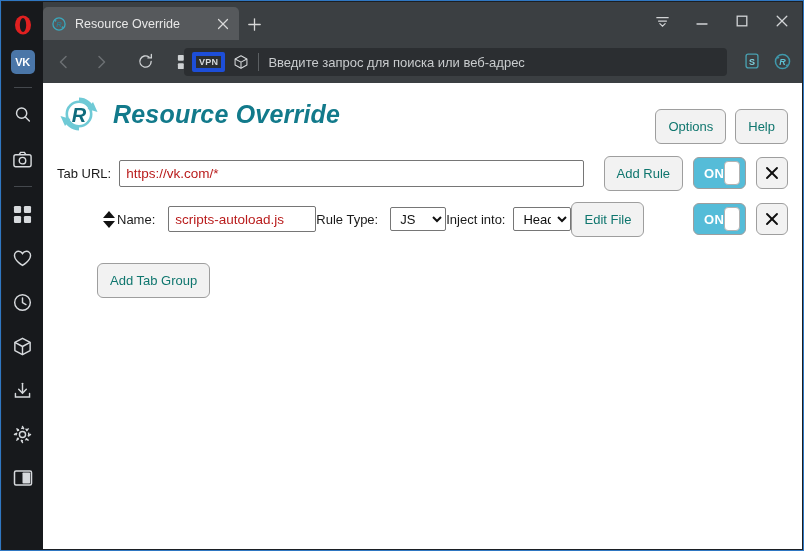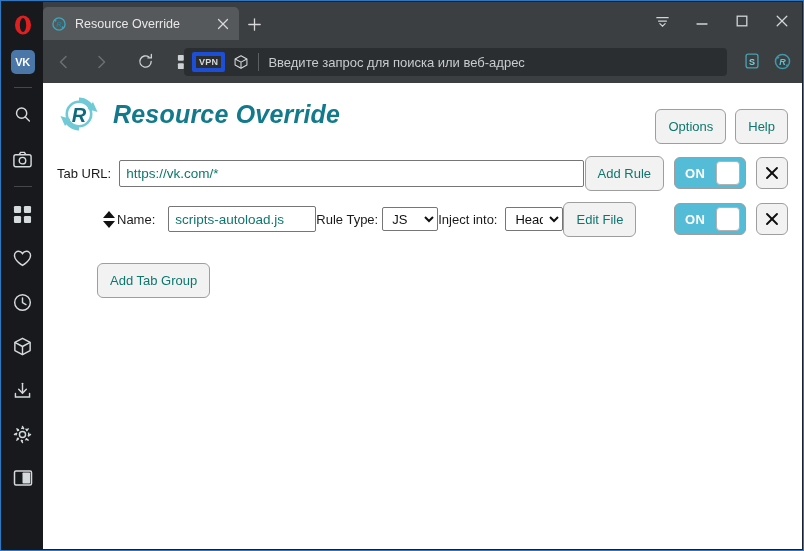--- a/index.html
+++ b/index.html
@@ -292,37 +292,37 @@
     margin-top: 8px;
   }
   .lbl {
     font-size: 13px;
     color: #1a1a1a;
     white-space: nowrap;
   }
   .txtinput {
     font-family: "Liberation Sans", sans-serif;
     font-size: 13.5px;
-    color: #0f766e;
+    color: #b91c1c;
     background: #ffffff;
     border: 1px solid #767676;
     border-radius: 2px;
     padding: 4px 6px;
     box-sizing: border-box;
     outline: none;
   }
   #taburl-input {
     width: 465px;
     height: 27px;
     margin-left: 8px;
   }
   .spacer { flex: 1; }
 
   .toggle {
-    width: 72px;
+    width: 53px;
     height: 32px;
     border-radius: 6px;
     background: #55bcd8;
     border: 1px solid #9e9e9e;
     display: flex;
     align-items: center;
     justify-content: space-between;
     padding: 0 5px;
     box-sizing: border-box;
   }
@@ -388,21 +388,21 @@
     font-size: 13px;
     color: #101010;
     background: #ffffff;
     border: 1px solid #767676;
     border-radius: 2px;
     height: 24px;
     padding: 0 3px 0 5px;
     box-sizing: border-box;
     outline: none;
   }
-  #filetype-select { width: 56px; margin-left: 4px; }
+  #filetype-select { width: 56px; margin-left: 12px; }
   #inject-select { width: 58px; margin-left: 8px; }
 
   .ml18 { }
 
   .addgroup-wrap {
     padding: 22px 0 0 14px;
     margin-left: 40px;
   }
 </style>
 </head>

